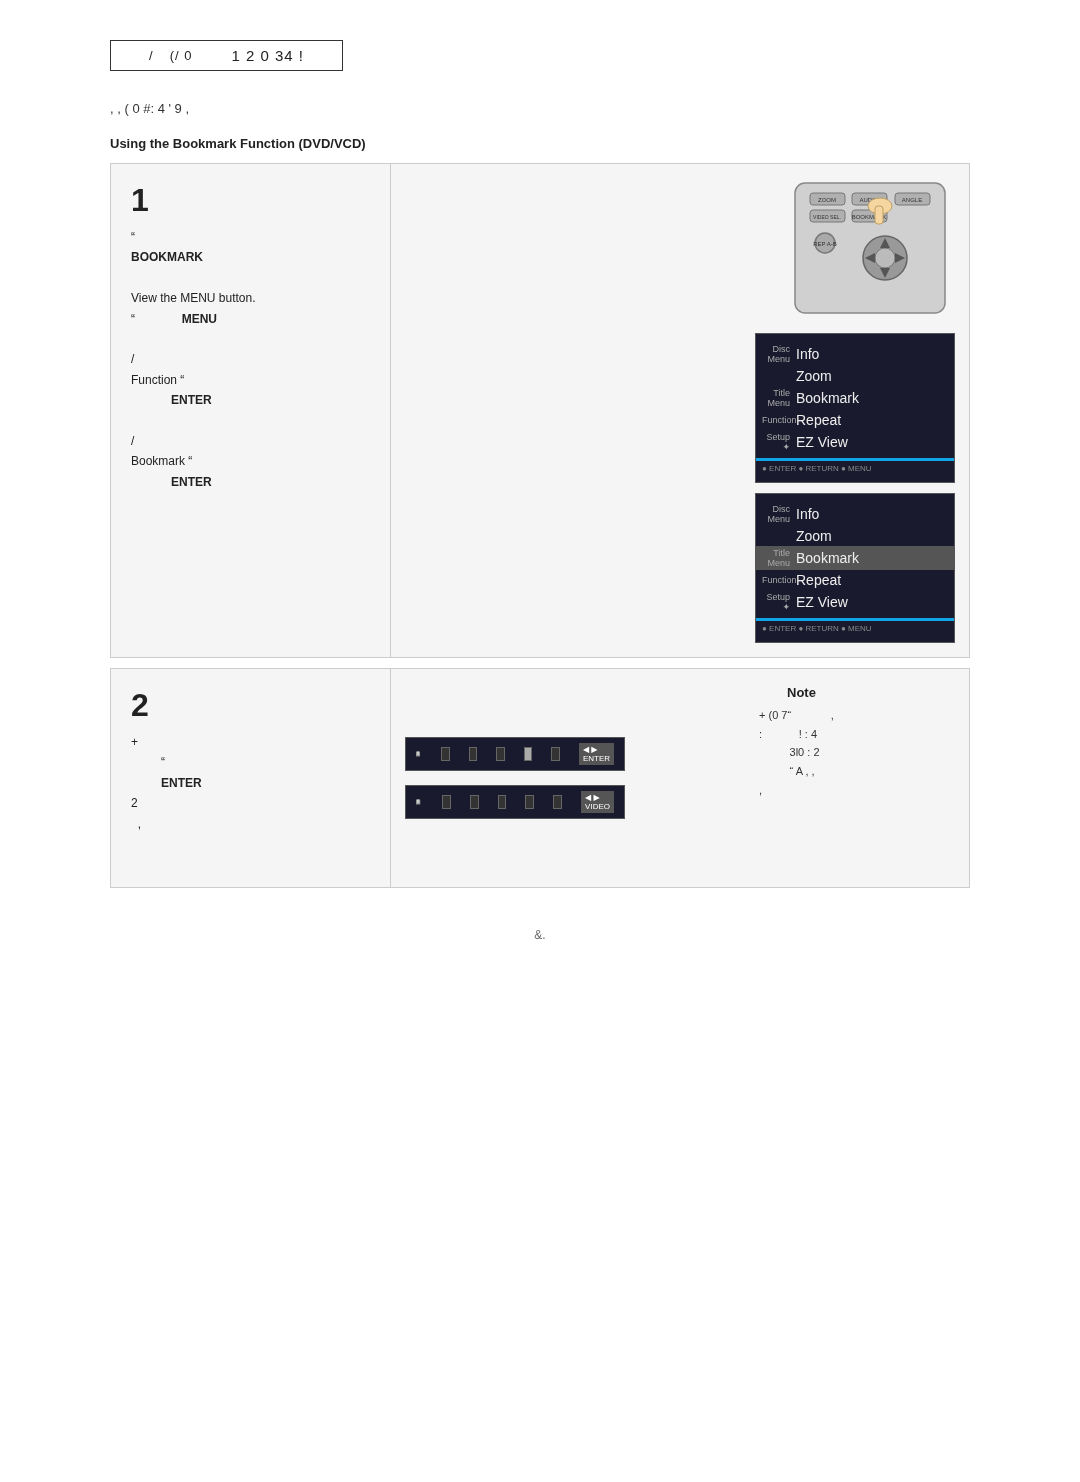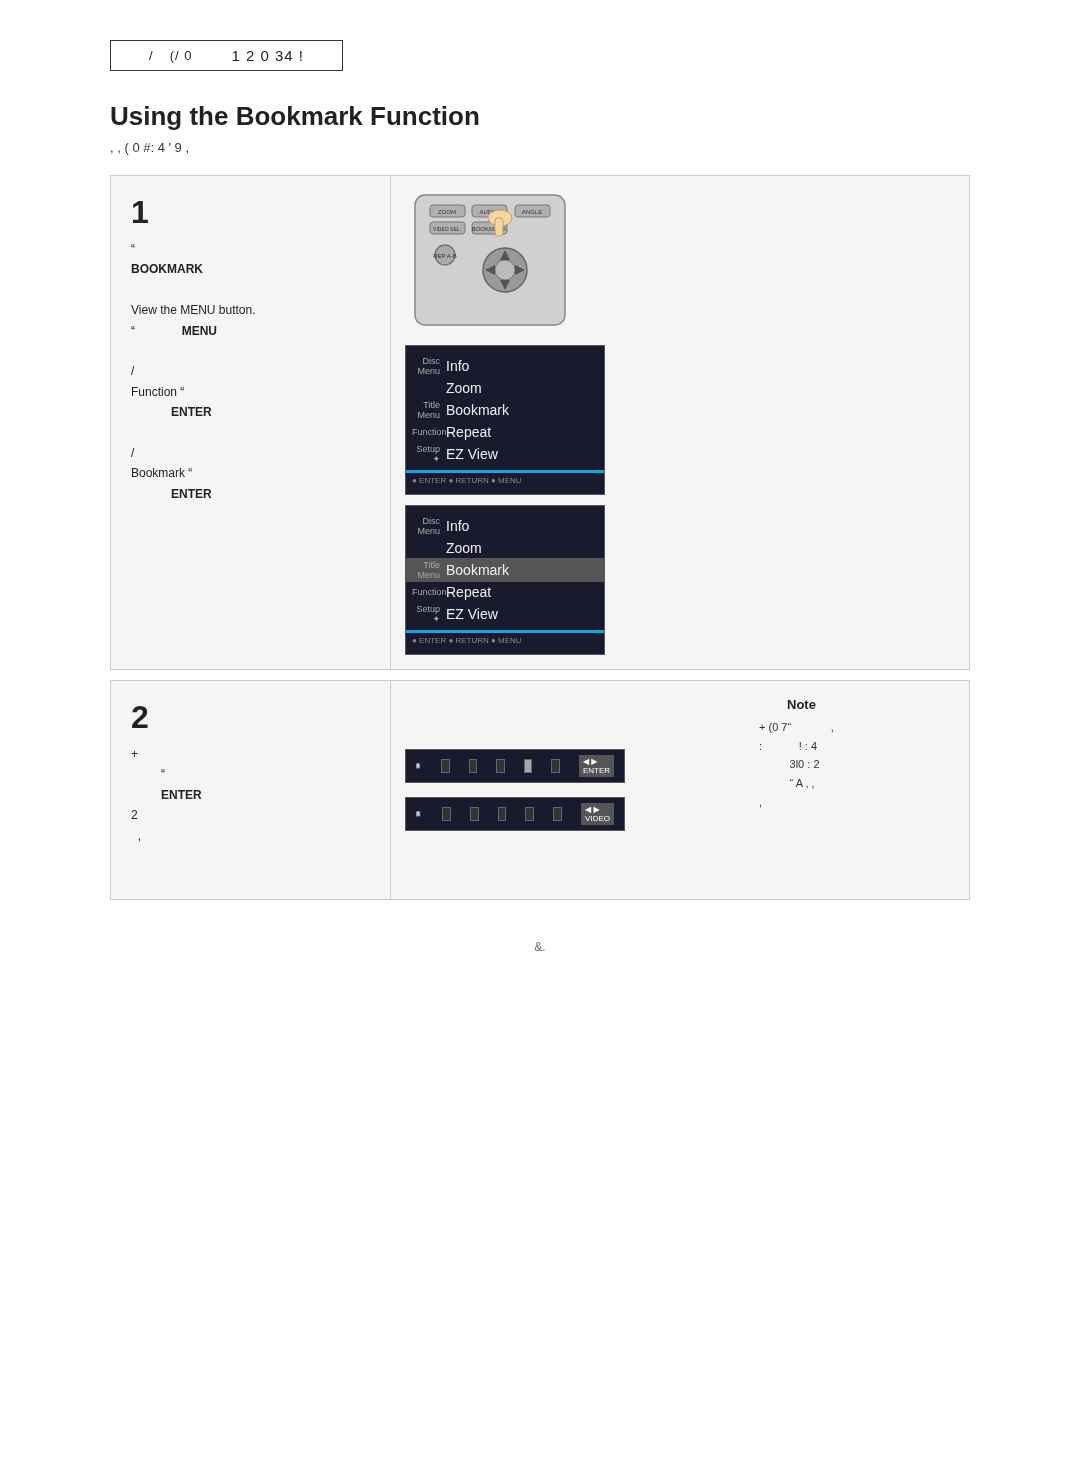--- a/index.html
+++ b/index.html
@@ -82,21 +82,21 @@
       line-height: 1.7;
       color: #222;
     }
 
     .step-right {
       flex: 1;
       padding: 14px;
       display: flex;
       flex-direction: column;
       gap: 10px;
-      align-items: flex-start;
+      align-items: flex-end;
       justify-content: center;
     }
 
     
     .menu-screen {
       width: 200px;
       background: #1a1a2e;
       border: 1.5px solid #555;
       padding: 8px 0 6px 0;
       font-size: 10px;
@@ -211,26 +211,26 @@
 
   
   <div class="header-bar">
     <span>/</span>
     <span>(/ 0</span>
     &nbsp;&nbsp;&nbsp;&nbsp;&nbsp;
     <span class="bold">1 2 0 34 !</span>
   </div>
 
   
-  <div class="page-title">Using the Bookmark Function</div>
 
   
   <div class="subtitle-text">,  ,         (  0 #:  4  '     9  ,</div>
 
   
+  <div class="section-label">Using the Bookmark Function (DVD/VCD)</div>
 
   
   <div class="step-box">
     <div class="step-left">
       <div class="step-number">1</div>
       <div class="step-text">
         <div>“</div>
         <div><strong>BOOKMARK</strong></div>
         <br>
         <div>View the MENU button.</div>

